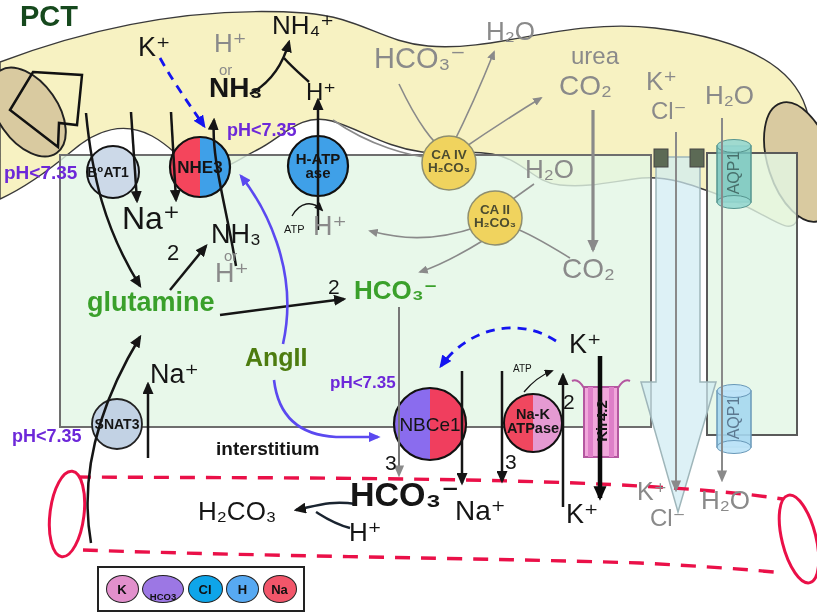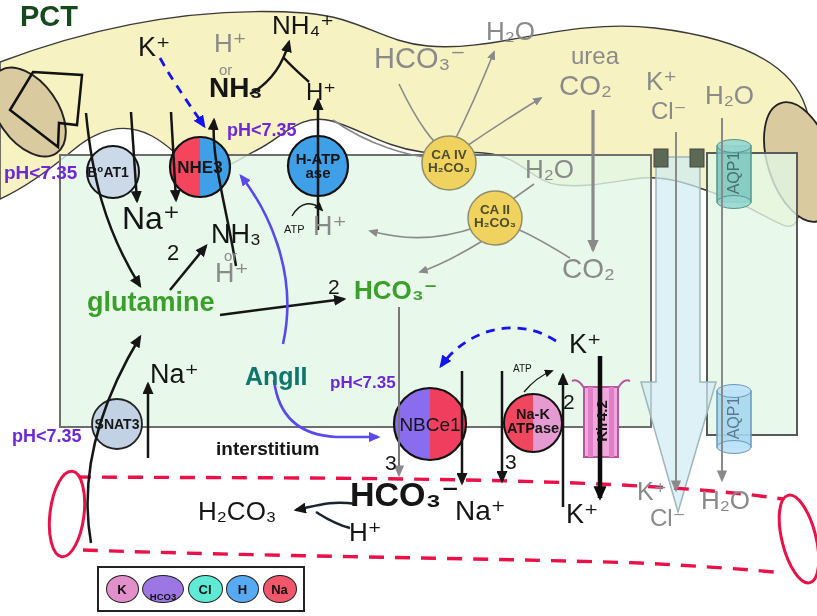--- a/index.html
+++ b/index.html
@@ -4,21 +4,21 @@
 <style>
   html,body{margin:0;padding:0;background:#fff;}
   #stage{position:relative;width:817px;height:616px;overflow:hidden;background:#fff;
          font-family:"Liberation Sans","DejaVu Sans",sans-serif;}
   #stage svg{position:absolute;left:0;top:0;}
   .lbl{position:absolute;line-height:1;white-space:nowrap;color:#151515;
        font-family:"Liberation Sans","DejaVu Sans",sans-serif;}
   .g{color:#8a8a8a;}
   .ph{color:#6d28d9;font-weight:bold;}
   .grn{color:#3aa02b;font-weight:bold;}
-  .vio{color:#0f766e;font-weight:bold;margin-top:19px;}
+  .vio{color:#4d7c0f;font-weight:bold;}
   .b{font-weight:bold;}
   .xb{font-weight:700;}
   .ctr{transform:translate(-50%,-50%);text-align:center;}
   .rot{transform:translate(-50%,-50%) rotate(-90deg);text-align:center;}
   .tl{display:block;line-height:.95;}
   #legend{position:absolute;left:97px;top:566px;width:208px;height:46px;background:#fff;
           border:2px solid #222;display:flex;align-items:center;justify-content:space-evenly;
           box-sizing:border-box;padding:0 3px;}
   .pill{border:1.6px solid #222;border-radius:50%;height:28px;display:flex;align-items:center;
         justify-content:center;font-weight:bold;font-size:13px;color:#111;box-sizing:border-box;}
@@ -231,21 +231,21 @@
 <div class="lbl rot" style="left:734px;top:173px;font-size:16px;color:#48706c;">AQP1</div>
 <div class="lbl rot" style="left:734px;top:418px;font-size:16px;color:#5c7890;">AQP1</div>
 
 <div id="legend">
   <span class="pill" style="width: 33px; background: rgb(226, 144, 204);">
         <span>K</span>
       </span>
   <span class="pill" style="width: 42px; font-size: 9.5px; background: rgb(156, 119, 228); align-items: flex-end;">
         <span>HCO3</span>
       </span>
-  <span class="pill" style="width: 35px; background: #5eead4;">
+  <span class="pill" style="width: 35px; background: #0ea5e9;">
         <span>Cl</span>
       </span>
   <span class="pill" style="width: 33px; background: rgb(87, 169, 242);">
         <span>H</span>
       </span>
   <span class="pill" style="width: 34px; background: rgb(242, 86, 106);">
         <span>Na</span>
       </span>
 </div>
 

